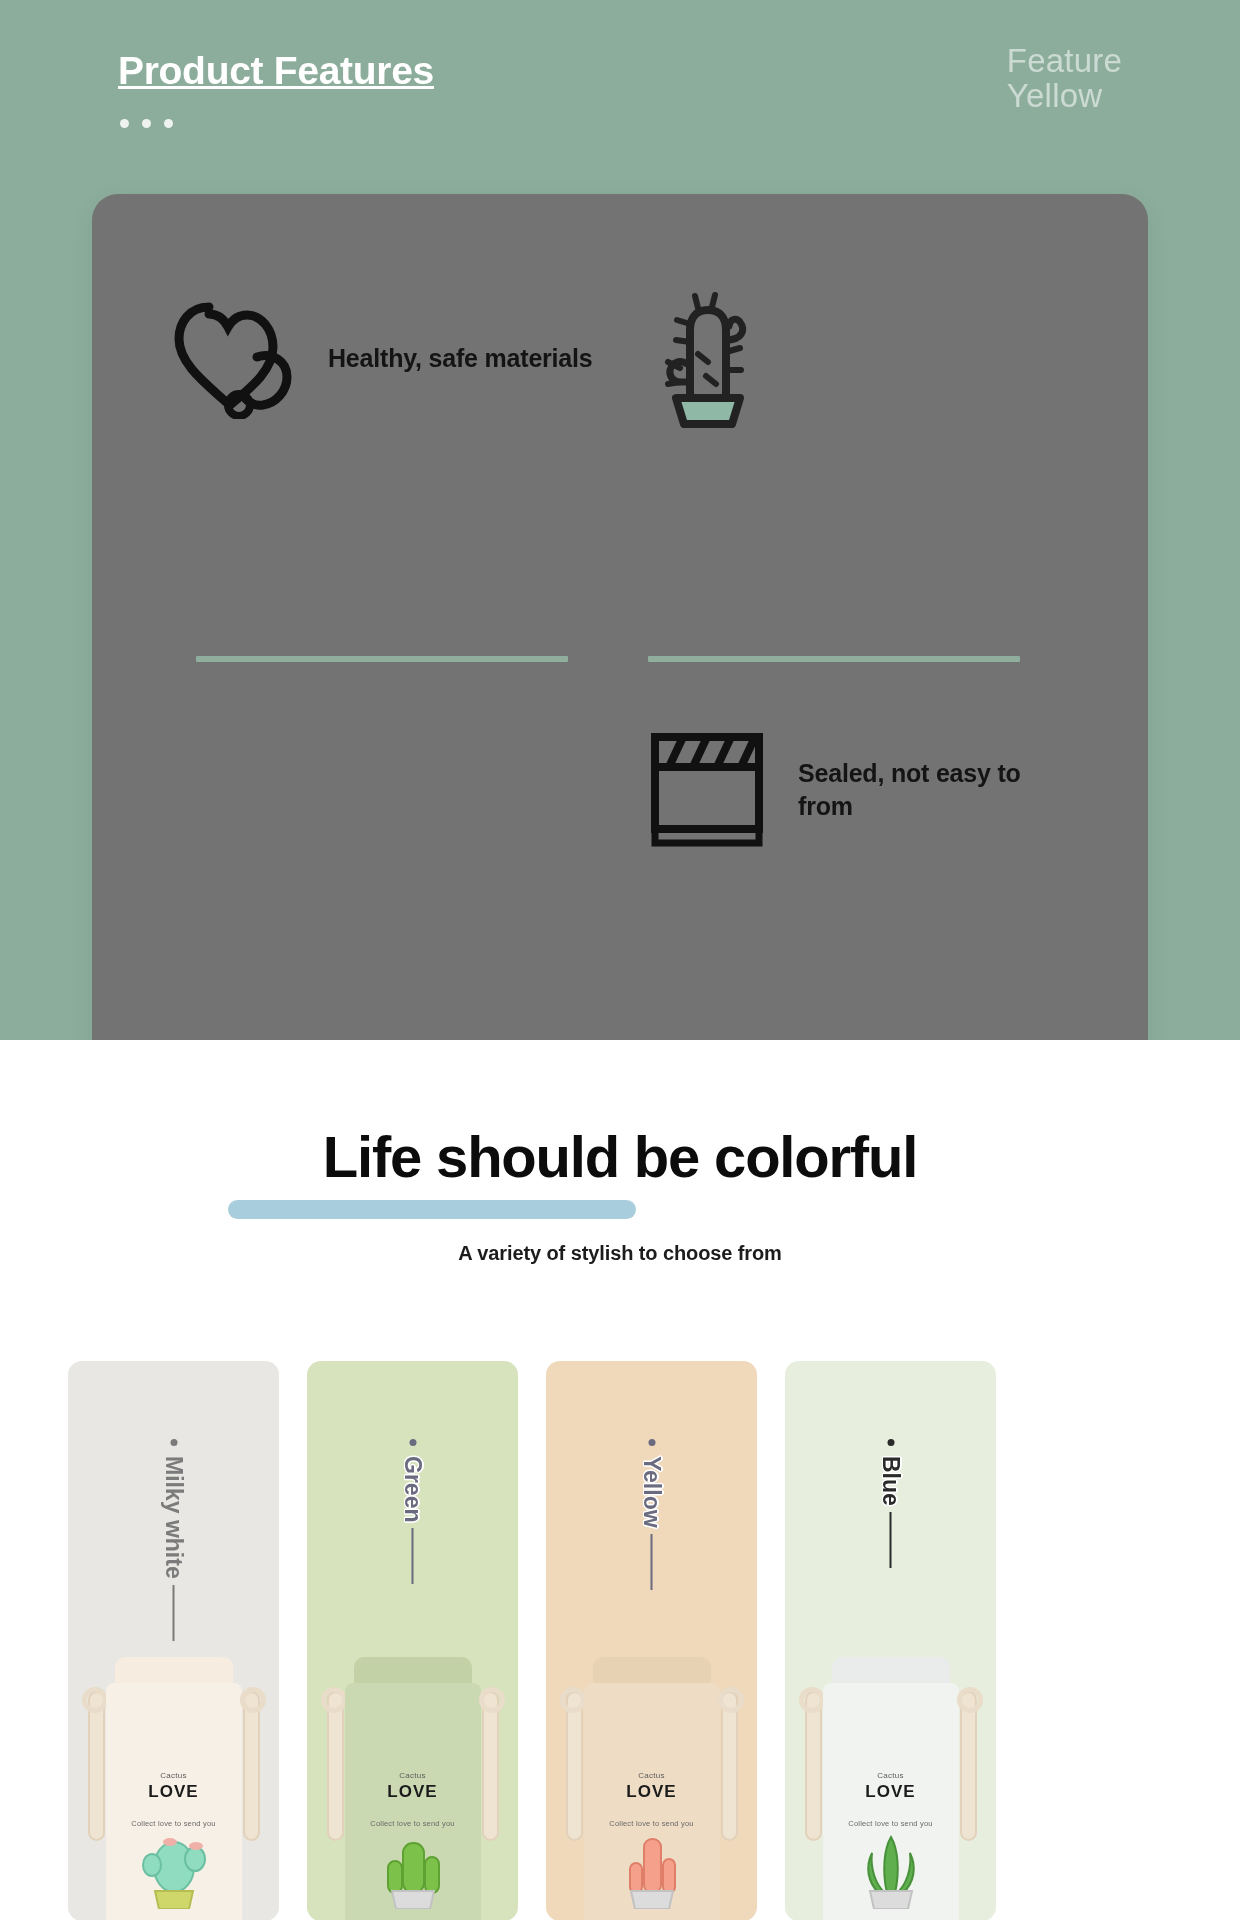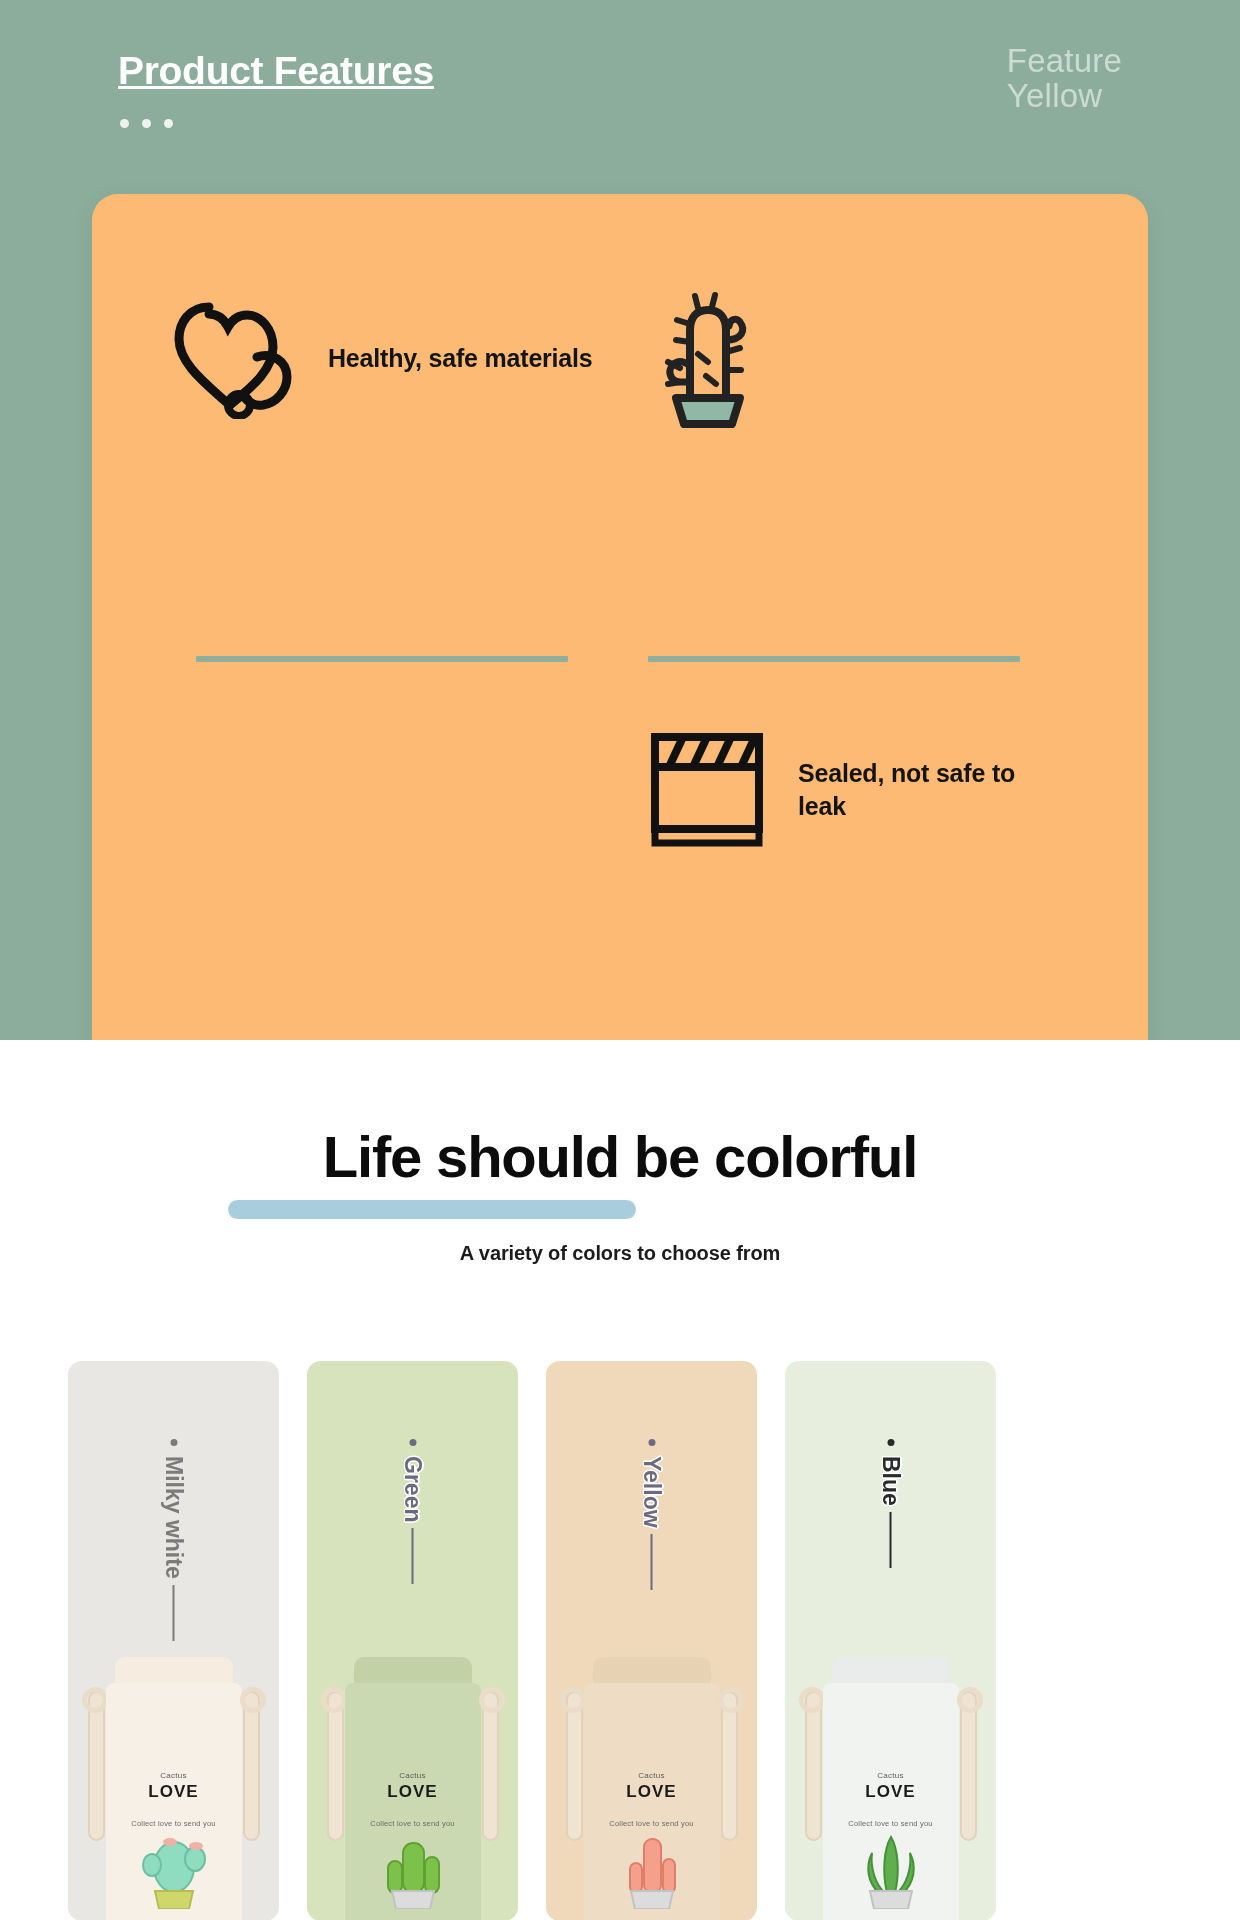--- a/index.html
+++ b/index.html
@@ -59,21 +59,21 @@
     letter-spacing: 0.2px;
   }
   .watermark span { display: block; }
 
   .features-card {
     position: absolute;
     left: 92px;
     top: 194px;
     width: 1056px;
     height: 972px;
-    background: #fdba74;
+    background: #737373;
     border-radius: 26px;
     box-shadow: 0 6px 26px rgba(0,0,0,0.06);
   }
 
   .features-grid {
     position: absolute;
     inset: 0;
     display: grid;
     grid-template-columns: 1fr 1fr;
     grid-template-rows: 1fr 1fr;
@@ -347,34 +347,34 @@
               <g stroke="#111" stroke-width="8">
                 <path d="M22 38 L36 8"></path>
                   <path d="M46 38 L60 8"></path>
                 <path d="M70 38 L84 8"></path>
                   <path d="M94 38 L108 8"></path>
               </g>
               <rect x="8" y="38" width="104" height="62" fill="none" stroke="#111" stroke-width="8"></rect>
               <rect x="8" y="100" width="104" height="14" fill="none" stroke="#111" stroke-width="7"></rect>
             </svg>
           </div>
-          <div class="feature-text">Sealed, not safe to leak</div>
+          <div class="feature-text">Sealed, not easy to from</div>
         </div>
         <div class="feature-rule" style="background: rgb(143, 174, 158);"></div>
       </div>
 
     </div>
   </div>
 </section>
 
 <section class="colors-section">
   <div class="colors-heading-wrap">
     <h2 class="colors-heading">Life should be colorful</h2>
   </div>
-  <div class="colors-subtitle">A variety of colors to choose from</div>
+  <div class="colors-subtitle">A variety of stylish to choose from</div>
 </section>
 
 <div class="heading-underline" style="background: rgb(168, 206, 222);"></div>
 
 <div class="swatch-row">
 
   <div class="swatch sw0" style="background: rgb(232, 231, 227);">
     <div class="swatch-label">
       <span class="label-dot d0" style="background: rgb(123, 123, 123);"></span>
       <span class="label-text t0" style="color: rgb(123, 123, 123);">Milky white</span>

